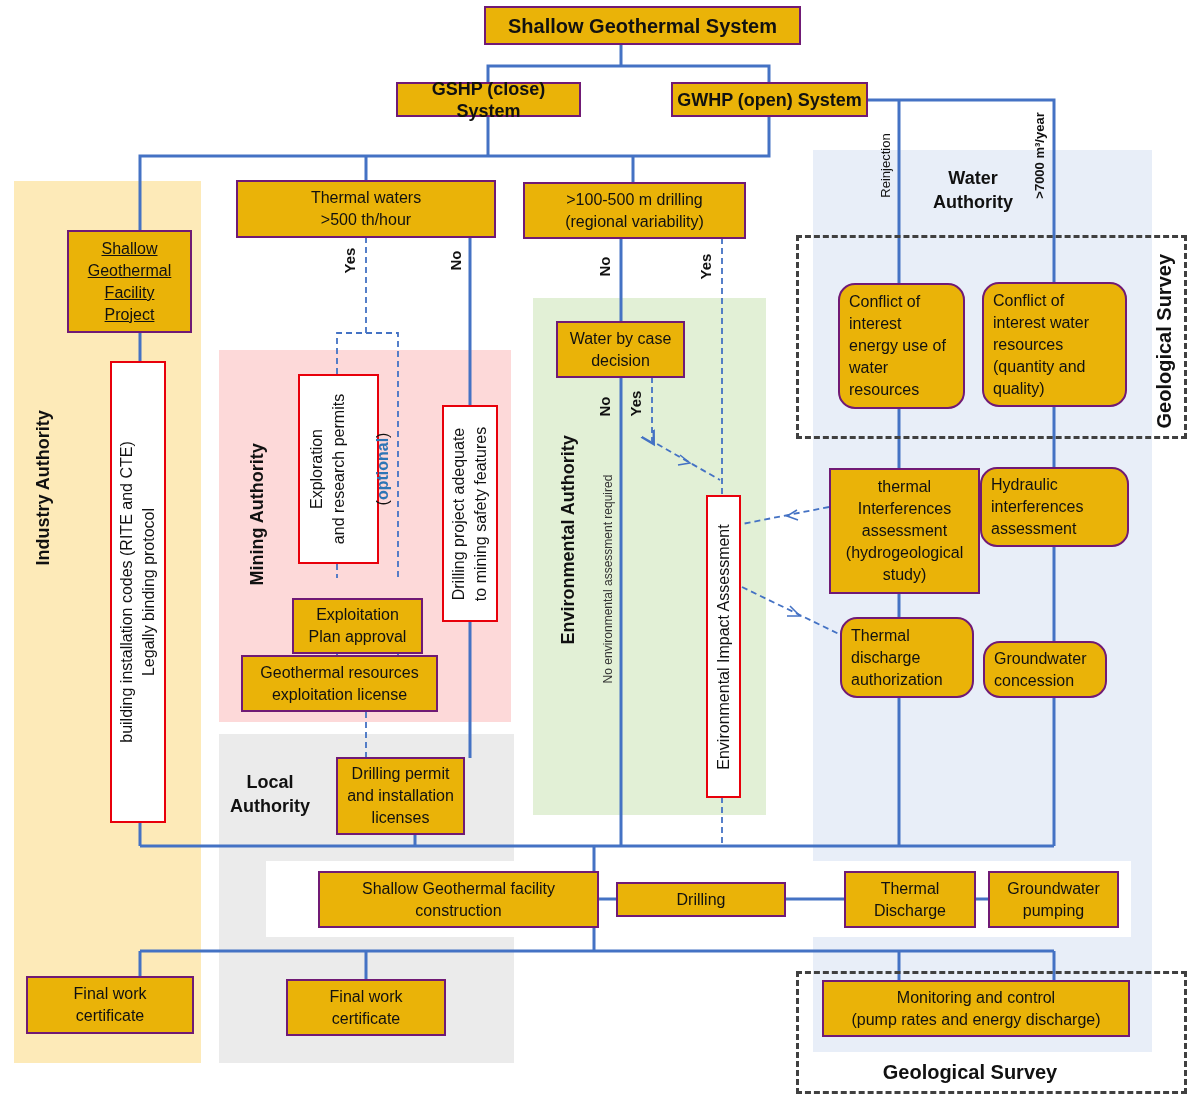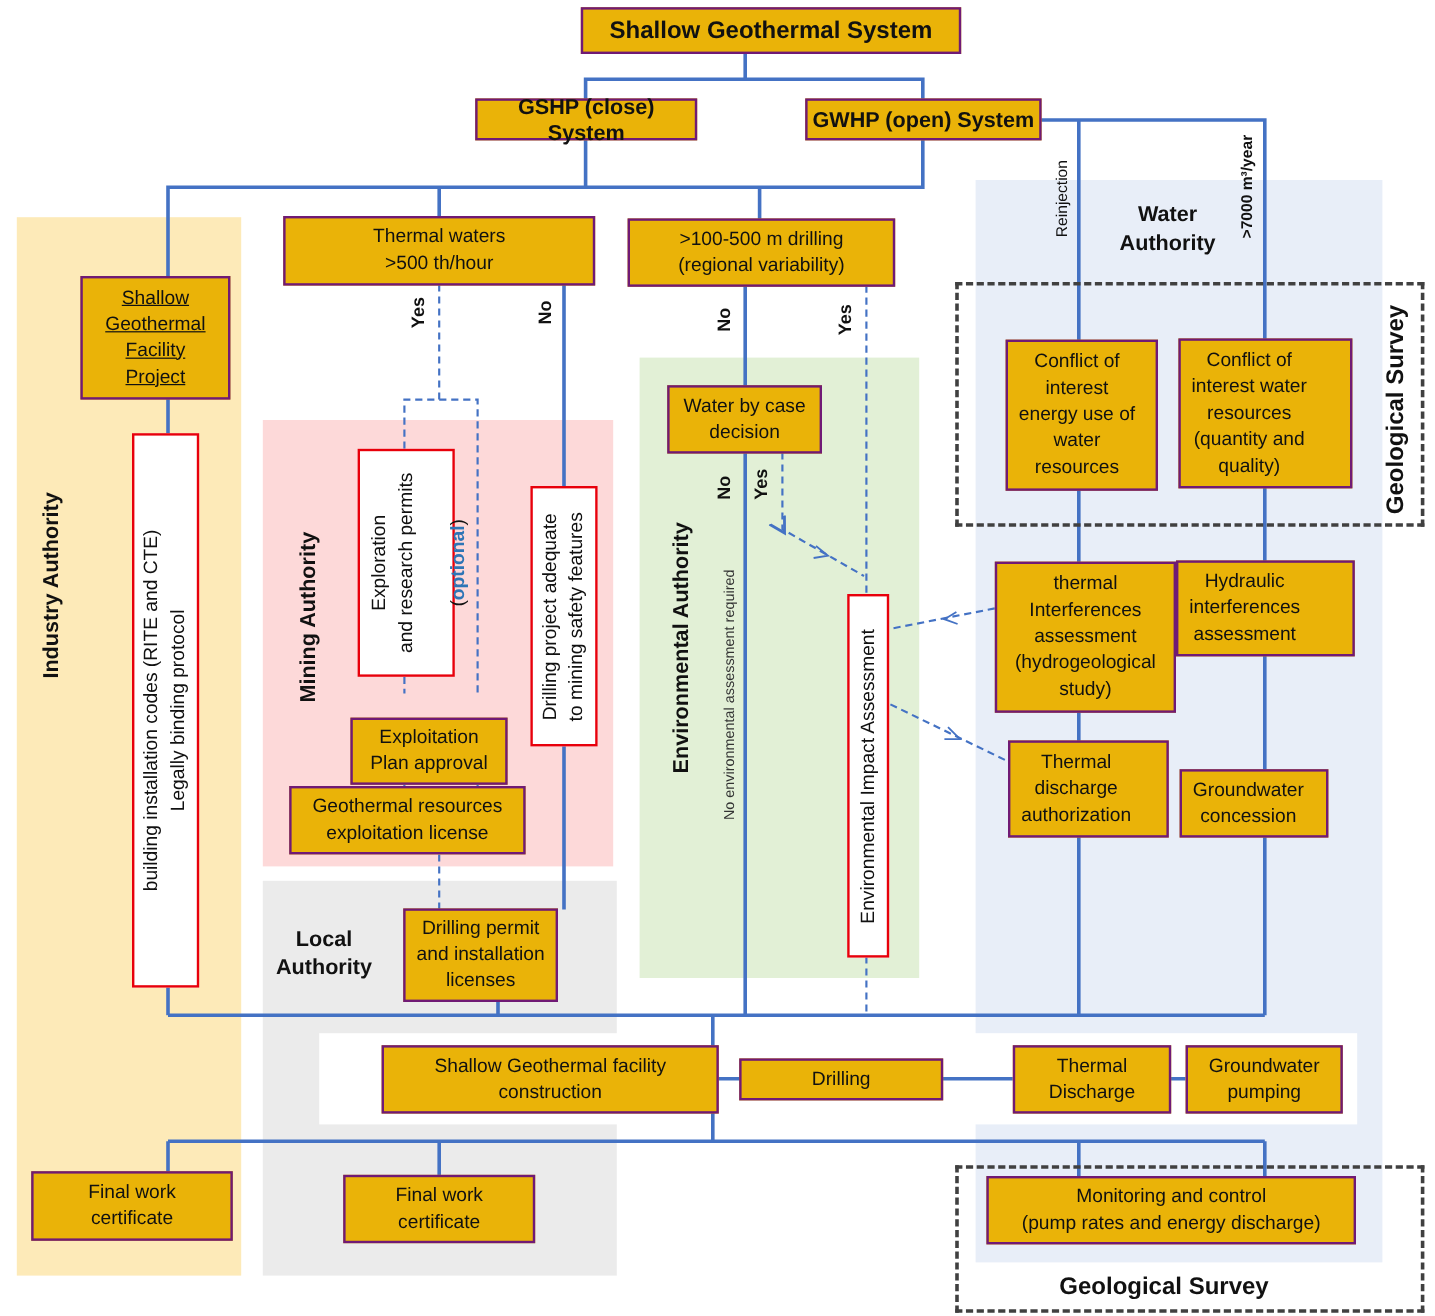--- a/index.html
+++ b/index.html
@@ -11,21 +11,21 @@
   .z-local    { left:219px; top:734px; width:295px; height:329px; background:#ebebeb; }
   .z-env      { left:533px; top:298px; width:233px; height:517px; background:#e2f0d6; }
   .z-water    { left:813px; top:150px; width:339px; height:902px; background:#e8eef8; }
   .z-construct{ left:266px; top:861px; width:865px; height:76px; background:#ffffff; }
 
   svg.wires { position:absolute; left:0; top:0; width:1196px; height:1097px; pointer-events:none; }
 
   .box { position:absolute; background:#eab308; border:2px solid #701a75; box-sizing:border-box;
          display:flex; align-items:center; justify-content:center; text-align:center;
          font-size:16px; line-height:22px; padding:2px 2px; white-space:pre-line; }
-  .box.left { justify-content:flex-start; text-align:center; padding-left:9px; }
+  .box.left { justify-content:flex-start; text-align:left; padding-left:9px;border-radius:17px; }
   .title { font-size:20px; font-weight:bold; }
   .sys { font-size:18px; font-weight:bold; }
 
   .vbox { position:absolute; background:#fff; border:2px solid #e8000b; box-sizing:border-box; }
   .vbox .rot { position:absolute; left:50%; top:50%; transform:translate(-50%,-50%) rotate(-90deg);
                white-space:pre-line; text-align:center; font-size:16px; line-height:22px; }
   .optional { color:#2e75b6; font-weight:bold; }
 
   .lbl { position:absolute; font-weight:bold; font-size:17px; line-height:24px; text-align:center; white-space:pre-line; }
   .vlabel { position:absolute; transform:rotate(-90deg); transform-origin:center center; white-space:nowrap; }

